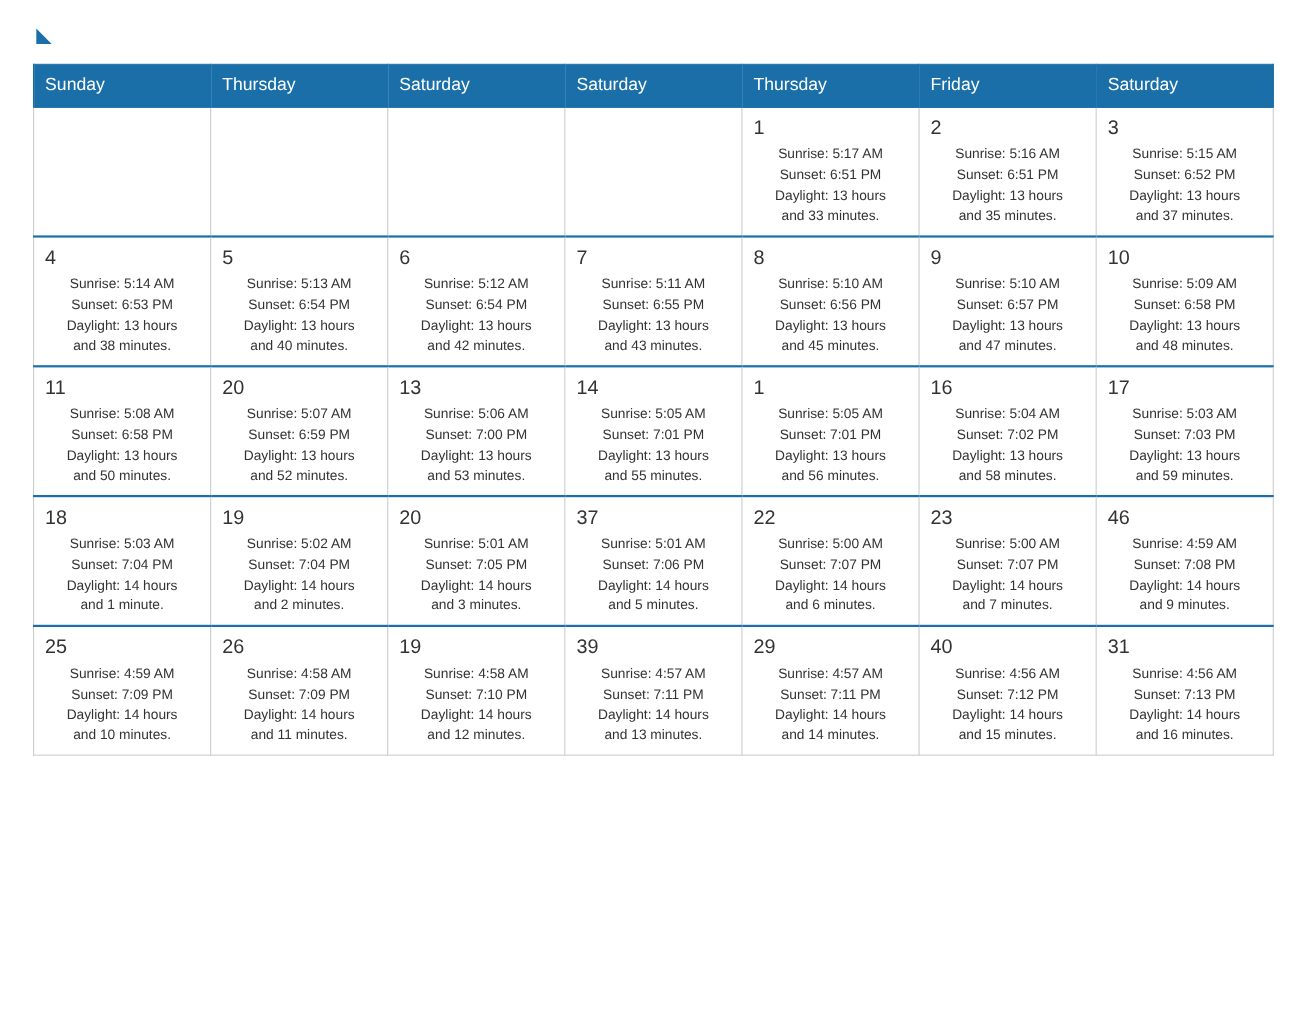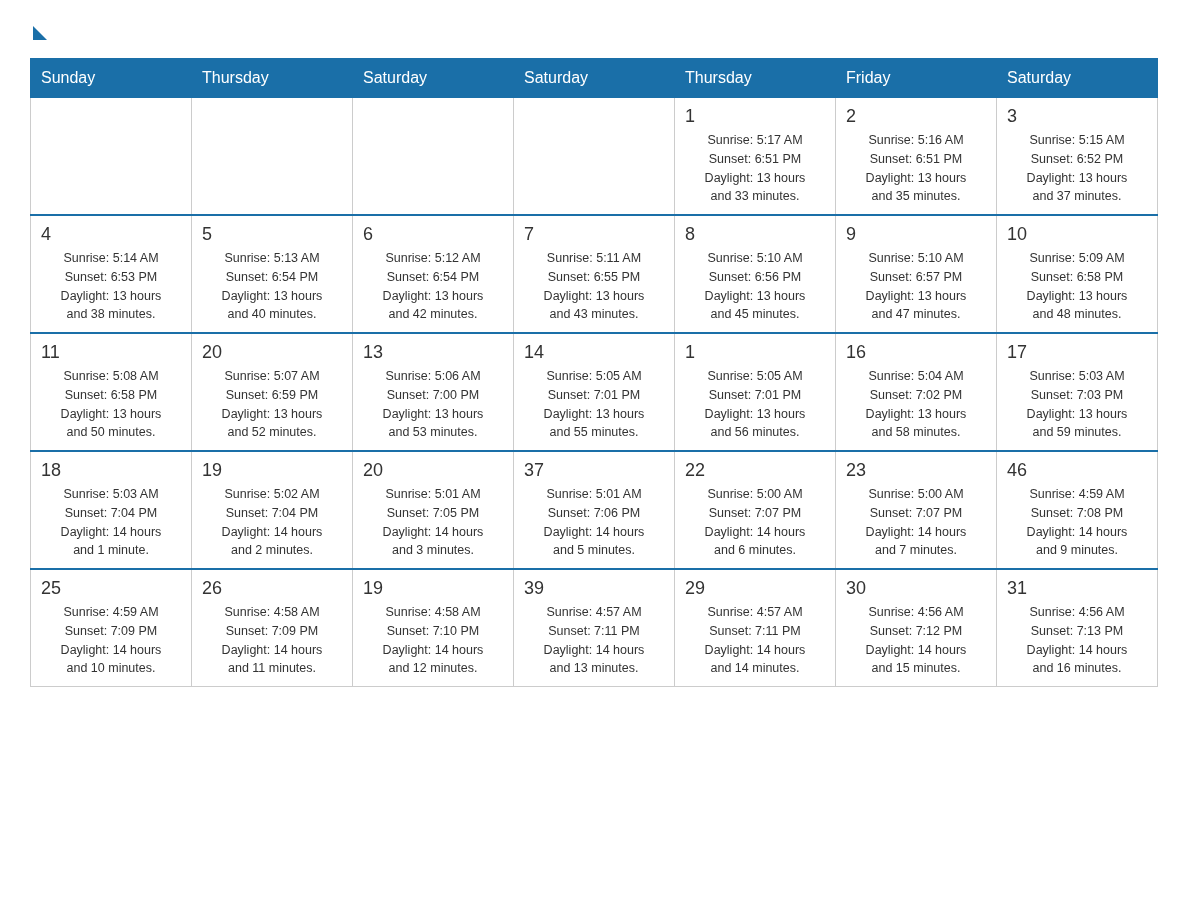--- a/index.html
+++ b/index.html
@@ -265,21 +265,21 @@
         </td>
         <td>
           <span class="day-number">39</span>
           <div class="day-info">Sunrise: 4:57 AM<br>Sunset: 7:11 PM<br>Daylight: 14 hours<br>and 13 minutes.</div>
         </td>
         <td>
           <span class="day-number">29</span>
           <div class="day-info">Sunrise: 4:57 AM<br>Sunset: 7:11 PM<br>Daylight: 14 hours<br>and 14 minutes.</div>
         </td>
         <td>
-          <span class="day-number">30</span>
+          <span class="day-number">40</span>
           <div class="day-info">Sunrise: 4:56 AM<br>Sunset: 7:12 PM<br>Daylight: 14 hours<br>and 15 minutes.</div>
         </td>
         <td>
           <span class="day-number">31</span>
           <div class="day-info">Sunrise: 4:56 AM<br>Sunset: 7:13 PM<br>Daylight: 14 hours<br>and 16 minutes.</div>
         </td>
       </tr>
     </tbody>
 </table>
 

